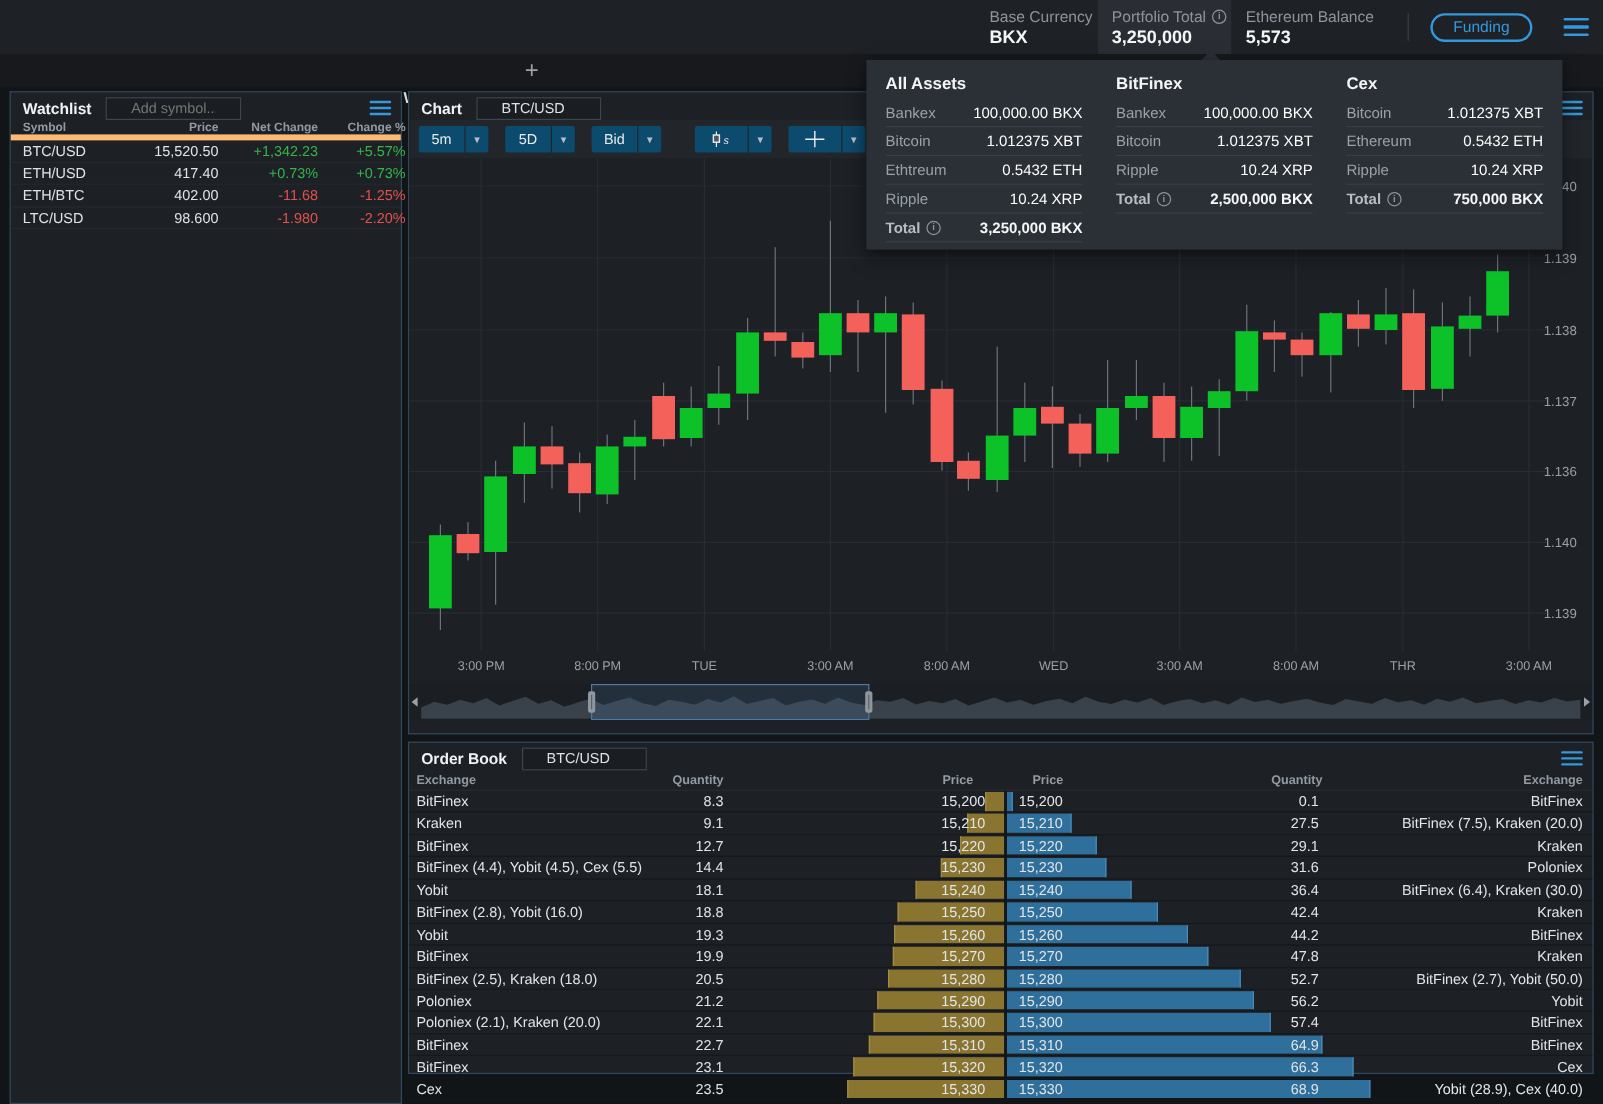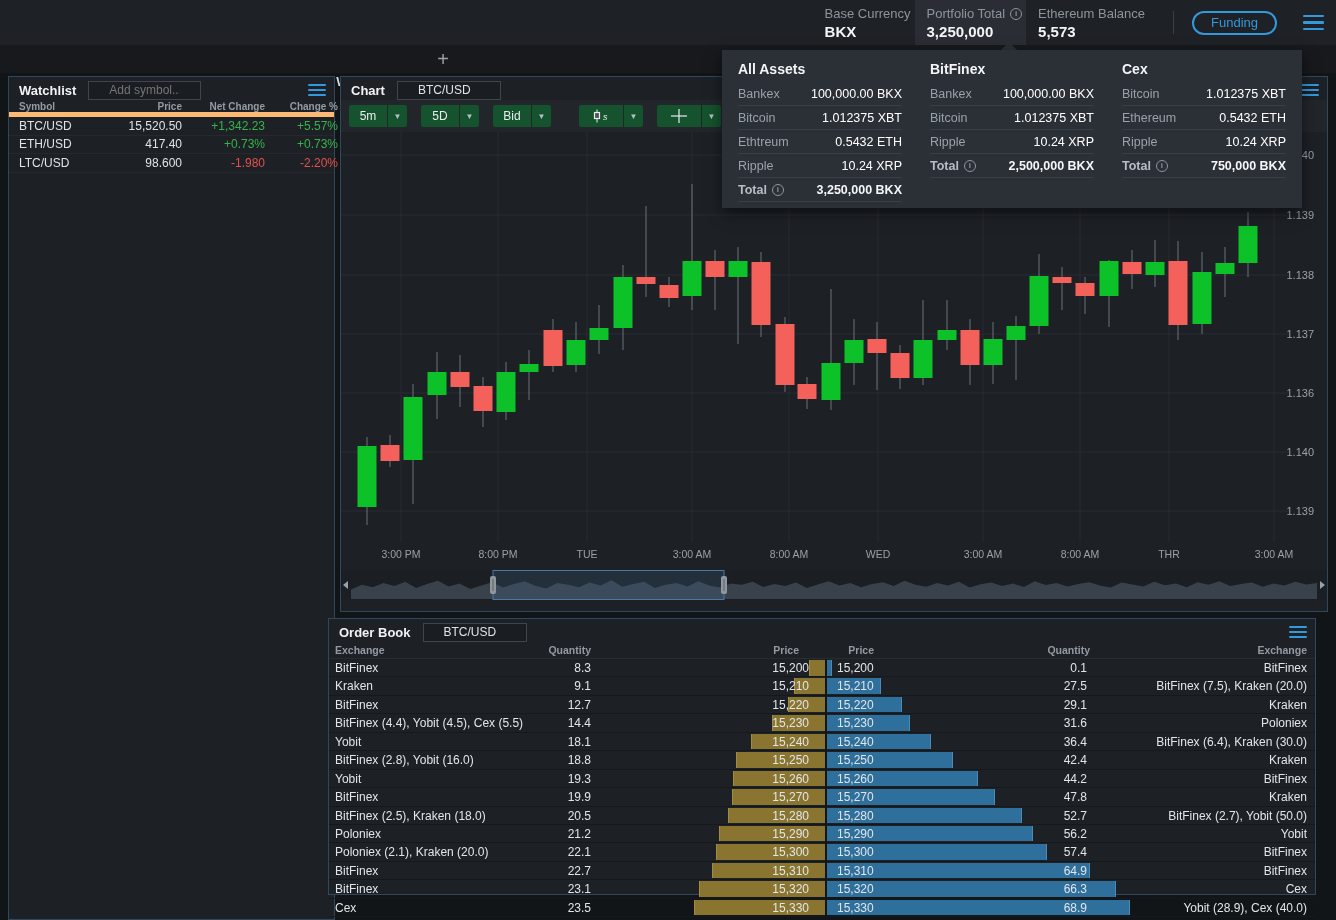--- a/index.html
+++ b/index.html
@@ -49,30 +49,30 @@
   .wl-row { display:grid; grid-template-columns:70px 93px 83px 73px; padding:0 8px 0 10px; height:18.6px;
     align-items:center; border-bottom:1px solid #25292e; font-size:12px; color:#dfe3e6; cursor:pointer;}
   .wl-row span.r { text-align:right; }
   .up { color:#36b44a !important; }
   .down { color:#e2514c !important; }
 
   
   #chartPanel { left:340px; top:76px; width:988px; height:536px; }
   .toolbar { height:32px; background:#22262b; display:flex; align-items:center; padding-left:8px; gap:0; }
   .tb-group { display:flex; margin-right:14px; }
-  .tbtn { background:#14532d; color:#e9ebed; font-size:12px; height:22px; display:flex; align-items:center;
+  .tbtn { background:#0c4a6e; color:#e9ebed; font-size:12px; height:22px; display:flex; align-items:center;
     justify-content:center; cursor:pointer; border-radius:2px 0 0 2px; }
   .tbtn.main { min-width:38px; padding:0 8px; }
   .tbtn.icon { min-width:44px; padding:0 8px; }
   .tbtn.arrow { width:19px; margin-left:1px; border-radius:0 2px 2px 0; font-size:8px; color:#b8bec4; }
   .chart-body { position:relative; width:986px; height:434px; }
   .navigator { position:relative; width:986px; height:30px; margin-top:4px; }
 
   
-  #orderbook { left:328px; top:618px; width:988px; height:277px; }
+  #orderbook { left:340px; top:618px; width:988px; height:277px; }
   .ob-cols { position:relative; height:17px; border-bottom:1px solid #272c31; font-size:10.5px; font-weight:bold; color:#939aa2;}
   .ob-cols span { position:absolute; top:2px; }
   .ob-row { position:relative; height:18.45px; border-bottom:1px solid #15181c; font-size:12px; color:#e2e5e8; cursor:pointer;}
   .ob-row span { position:absolute; top:2px; z-index:2; white-space:nowrap; }
   .bar { position:absolute; top:1px; height:15.5px; z-index:1; }
   .bar.bid { background:#8a7530; border-left:1px solid #a38c41; right:490px; }
   .bar.ask { background:#2e6f9b; border-right:1px solid #4a8ab8; left:498px; }
   .ob-ex-l { left:6px; } .ob-qty-l { left:150px; width:112px; text-align:right; }
   .ob-pr-l { left:330px; width:150px; text-align:right; }
   .ob-pr-r { left:508px; } .ob-qty-r { left:640px; width:118px; text-align:right; }
@@ -156,20 +156,26 @@
           <span>BTC/USD</span>
           <span class="r">15,520.50</span>
           <span class="r up">+1,342.23</span>
           <span class="r up">+5.57%</span>
         </div>
         <div class="wl-row">
           <span>ETH/USD</span>
           <span class="r">417.40</span>
           <span class="r up">+0.73%</span>
           <span class="r up">+0.73%</span>
+        </div>
+        <div class="wl-row">
+          <span>ETH/BTC</span>
+          <span class="r">402.00</span>
+          <span class="r down">-11.68</span>
+          <span class="r down">-1.25%</span>
         </div>
         <div class="wl-row">
           <span>LTC/USD</span>
           <span class="r">98.600</span>
           <span class="r down">-1.980</span>
           <span class="r down">-2.20%</span>
         </div>
       </div>
   </div>
 

